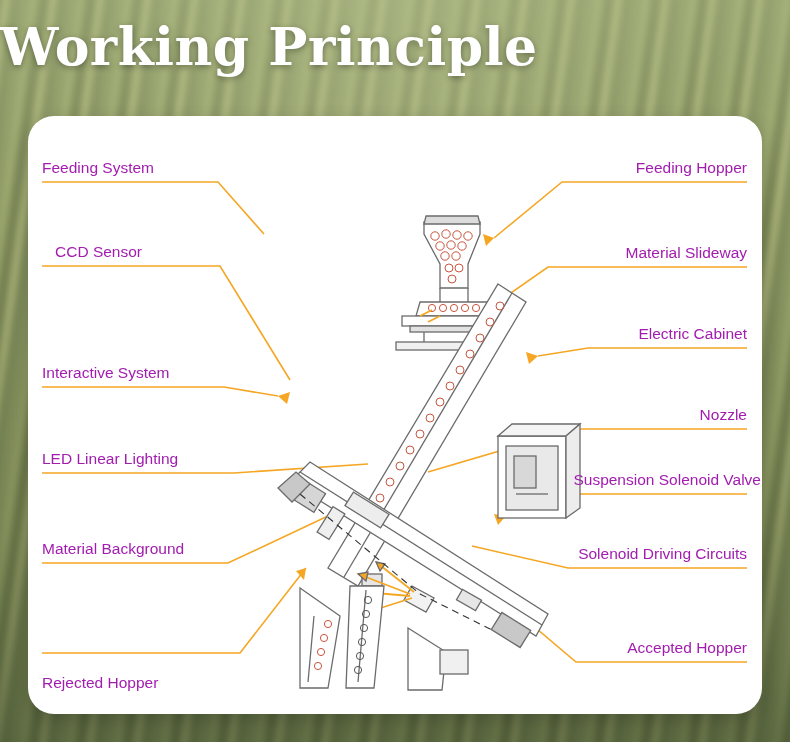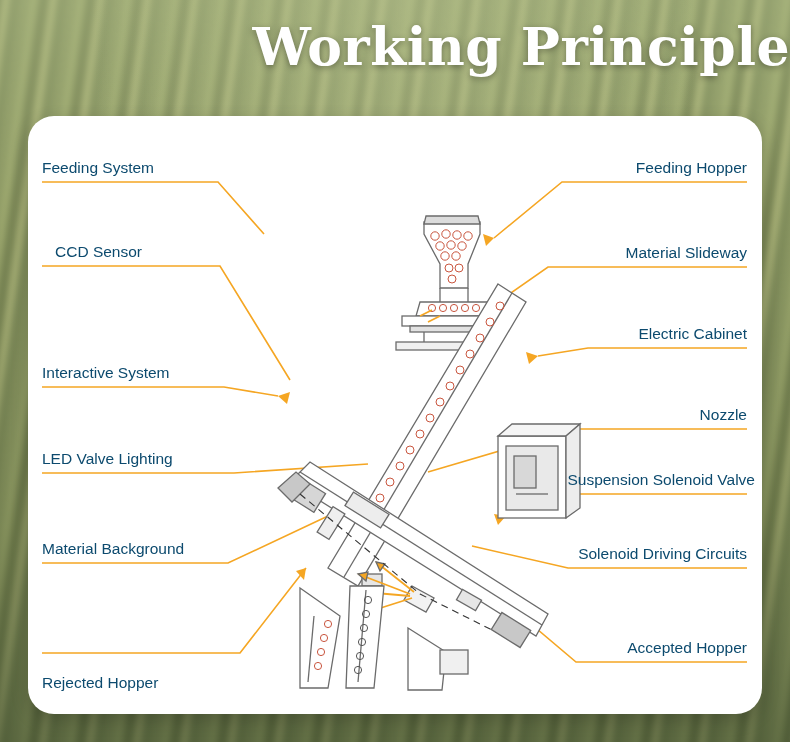--- a/index.html
+++ b/index.html
@@ -44,21 +44,21 @@
     background:
       radial-gradient(ellipse at 50% 0%, rgba(190,200,150,0.35), rgba(60,75,45,0.0) 55%),
       linear-gradient(180deg, rgba(255,255,255,0.10), rgba(0,0,0,0.10));
   }
   
   #title {
     position: absolute;
     top: 16px;
     left: 0;
     width: 790px;
-    text-align: right;
+    text-align: left;
     color: #ffffff;
     font-family: "DejaVu Serif", serif;
     font-weight: bold;
     font-size: 52px;
     letter-spacing: 0.5px;
     text-shadow: 0 2px 6px rgba(0,0,0,0.35);
   }
   
   #card {
     position: absolute;
@@ -70,21 +70,21 @@
     border-radius: 26px;
     box-shadow: 0 6px 18px rgba(0,0,0,0.18);
     overflow: hidden;
   }
   #diagram {
     position: absolute;
     inset: 0;
   }
   .label {
     position: absolute;
-    color: #0c4a6e;
+    color: #a21caf;
     font-size: 15.5px;
     white-space: nowrap;
     line-height: 1;
   }
   .label.right {
     text-align: right;
   }
 </style>
 </head>
 <body>
@@ -280,26 +280,26 @@
           <circle cx="332" cy="540" r="3.6"></circle>
             <circle cx="330" cy="554" r="3.6"></circle>
         </g>
 
       </g>
     </svg>
 
     <div class="label" style="left:14px; top:44px;">Feeding System</div>
     <div class="label" style="left:27px; top:128px;">CCD Sensor</div>
     <div class="label" style="left:14px; top:249px;">Interactive System</div>
-    <div class="label" style="left:14px; top:335px;">LED Valve Lighting</div>
+    <div class="label" style="left:14px; top:335px;">LED Linear Lighting</div>
     <div class="label" style="left:14px; top:425px;">Material Background</div>
     <div class="label" style="left:14px; top:515px;margin-top:44px;">Rejected Hopper</div>
 
     <div class="label right" style="right:15px; top:44px;">Feeding Hopper</div>
     <div class="label right" style="right:15px; top:129px;">Material Slideway</div>
     <div class="label right" style="right:15px; top:210px;">Electric Cabinet</div>
     <div class="label right" style="right:15px; top:291px;">Nozzle</div>
-    <div class="label right" style="right:7px; top:356px;padding-left:46px;">Suspension Solenoid Valve</div>
+    <div class="label right" style="right:1px; top:356px;padding-left:46px;">Suspension Solenoid Valve</div>
     <div class="label right" style="right:15px; top:430px;">Solenoid Driving Circuits</div>
     <div class="label right" style="right:15px; top:524px;">Accepted Hopper</div>
 
   </div>
 </div>
 
 </body></html>

